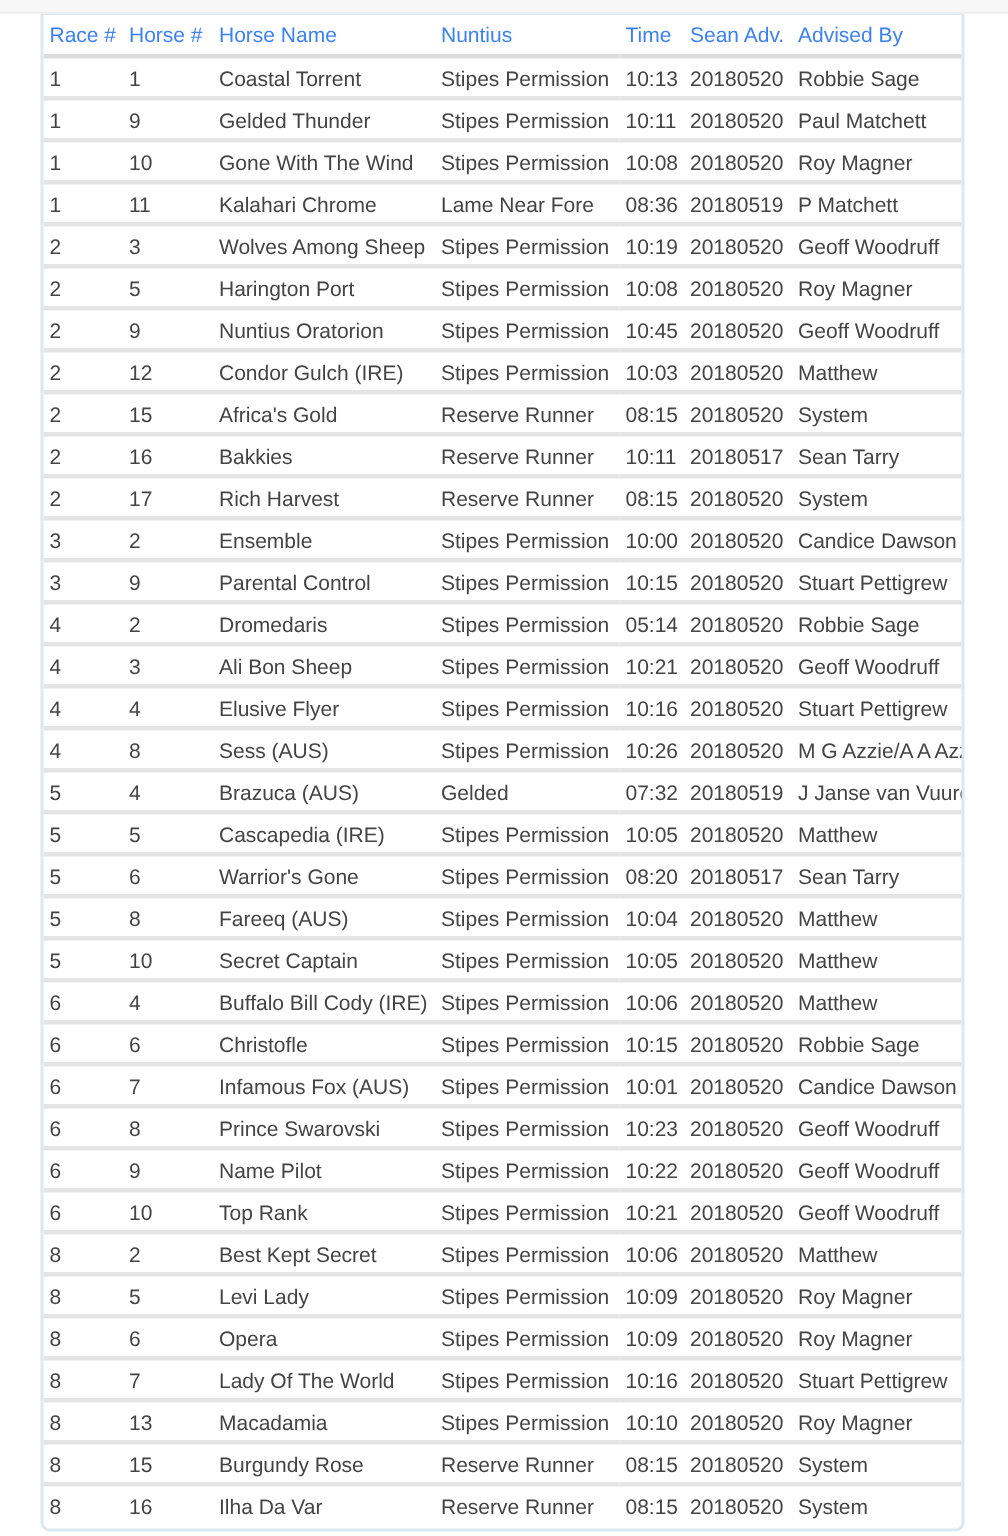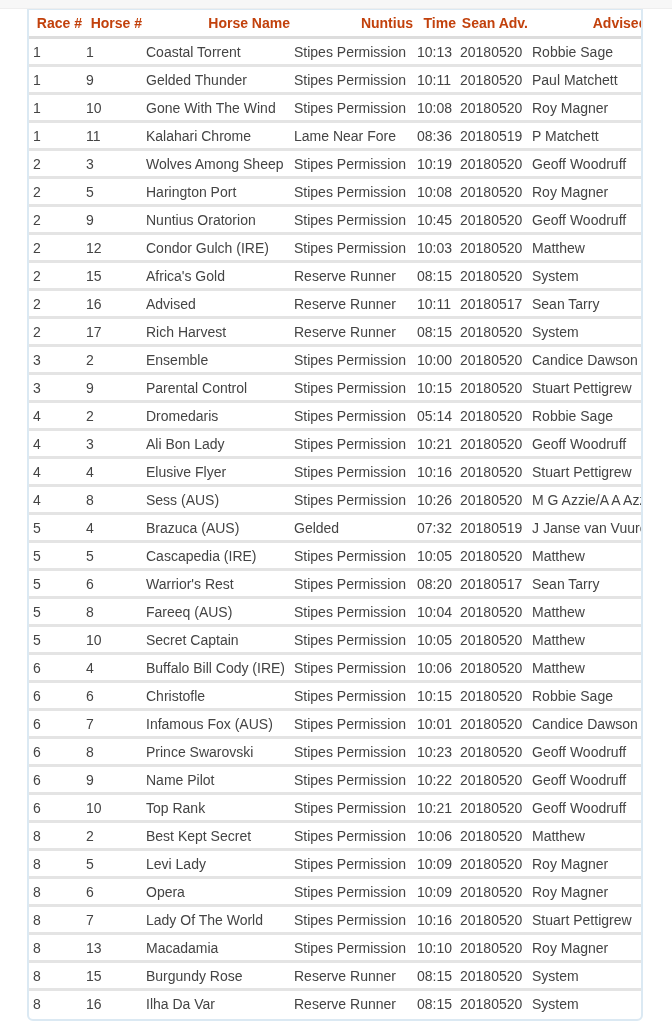--- a/index.html
+++ b/index.html
@@ -40,23 +40,23 @@
       white-space: nowrap;
     }
     col.c-race { width: 53px; }
     col.c-horse { width: 60px; }
     col.c-name { width: 148px; }
     col.c-reason { width: 123px; }
     col.c-time { width: 43px; }
     col.c-date { width: 72px; }
     col.c-adv { width: 141px; }
     th {
-      text-align: right;
-      font-weight: bold;
-      color: #c2410c;
+      text-align: left;
+      font-weight: normal;
+      color: #3b82f6;
       padding: 0 0 0 4px;
       height: 26px;
       border-bottom: 3px solid #dddddd;
       overflow: hidden;
     }
     td {
       padding: 0 0 0 4px;
       height: 25px;
       border-top: 3px solid #e4e4e4;
       color: #444444;
@@ -169,21 +169,21 @@
           <td>15</td>
           <td>Africa's Gold</td>
           <td>Reserve Runner</td>
           <td>08:15</td>
           <td>20180520</td>
           <td>System</td>
         </tr>
         <tr class="row">
           <td>2</td>
           <td>16</td>
-          <td>Advised</td>
+          <td>Bakkies</td>
           <td>Reserve Runner</td>
           <td>10:11</td>
           <td>20180517</td>
           <td>Sean Tarry</td>
         </tr>
         <tr class="row">
           <td>2</td>
           <td>17</td>
           <td>Rich Harvest</td>
           <td>Reserve Runner</td>
@@ -214,21 +214,21 @@
           <td>2</td>
           <td>Dromedaris</td>
           <td>Stipes Permission</td>
           <td>05:14</td>
           <td>20180520</td>
           <td>Robbie Sage</td>
         </tr>
         <tr class="row">
           <td>4</td>
           <td>3</td>
-          <td>Ali Bon Lady</td>
+          <td>Ali Bon Sheep</td>
           <td>Stipes Permission</td>
           <td>10:21</td>
           <td>20180520</td>
           <td>Geoff Woodruff</td>
         </tr>
         <tr class="row">
           <td>4</td>
           <td>4</td>
           <td>Elusive Flyer</td>
           <td>Stipes Permission</td>
@@ -259,21 +259,21 @@
           <td>5</td>
           <td>Cascapedia (IRE)</td>
           <td>Stipes Permission</td>
           <td>10:05</td>
           <td>20180520</td>
           <td>Matthew</td>
         </tr>
         <tr class="row">
           <td>5</td>
           <td>6</td>
-          <td>Warrior's Rest</td>
+          <td>Warrior's Gone</td>
           <td>Stipes Permission</td>
           <td>08:20</td>
           <td>20180517</td>
           <td>Sean Tarry</td>
         </tr>
         <tr class="row">
           <td>5</td>
           <td>8</td>
           <td>Fareeq (AUS)</td>
           <td>Stipes Permission</td>

